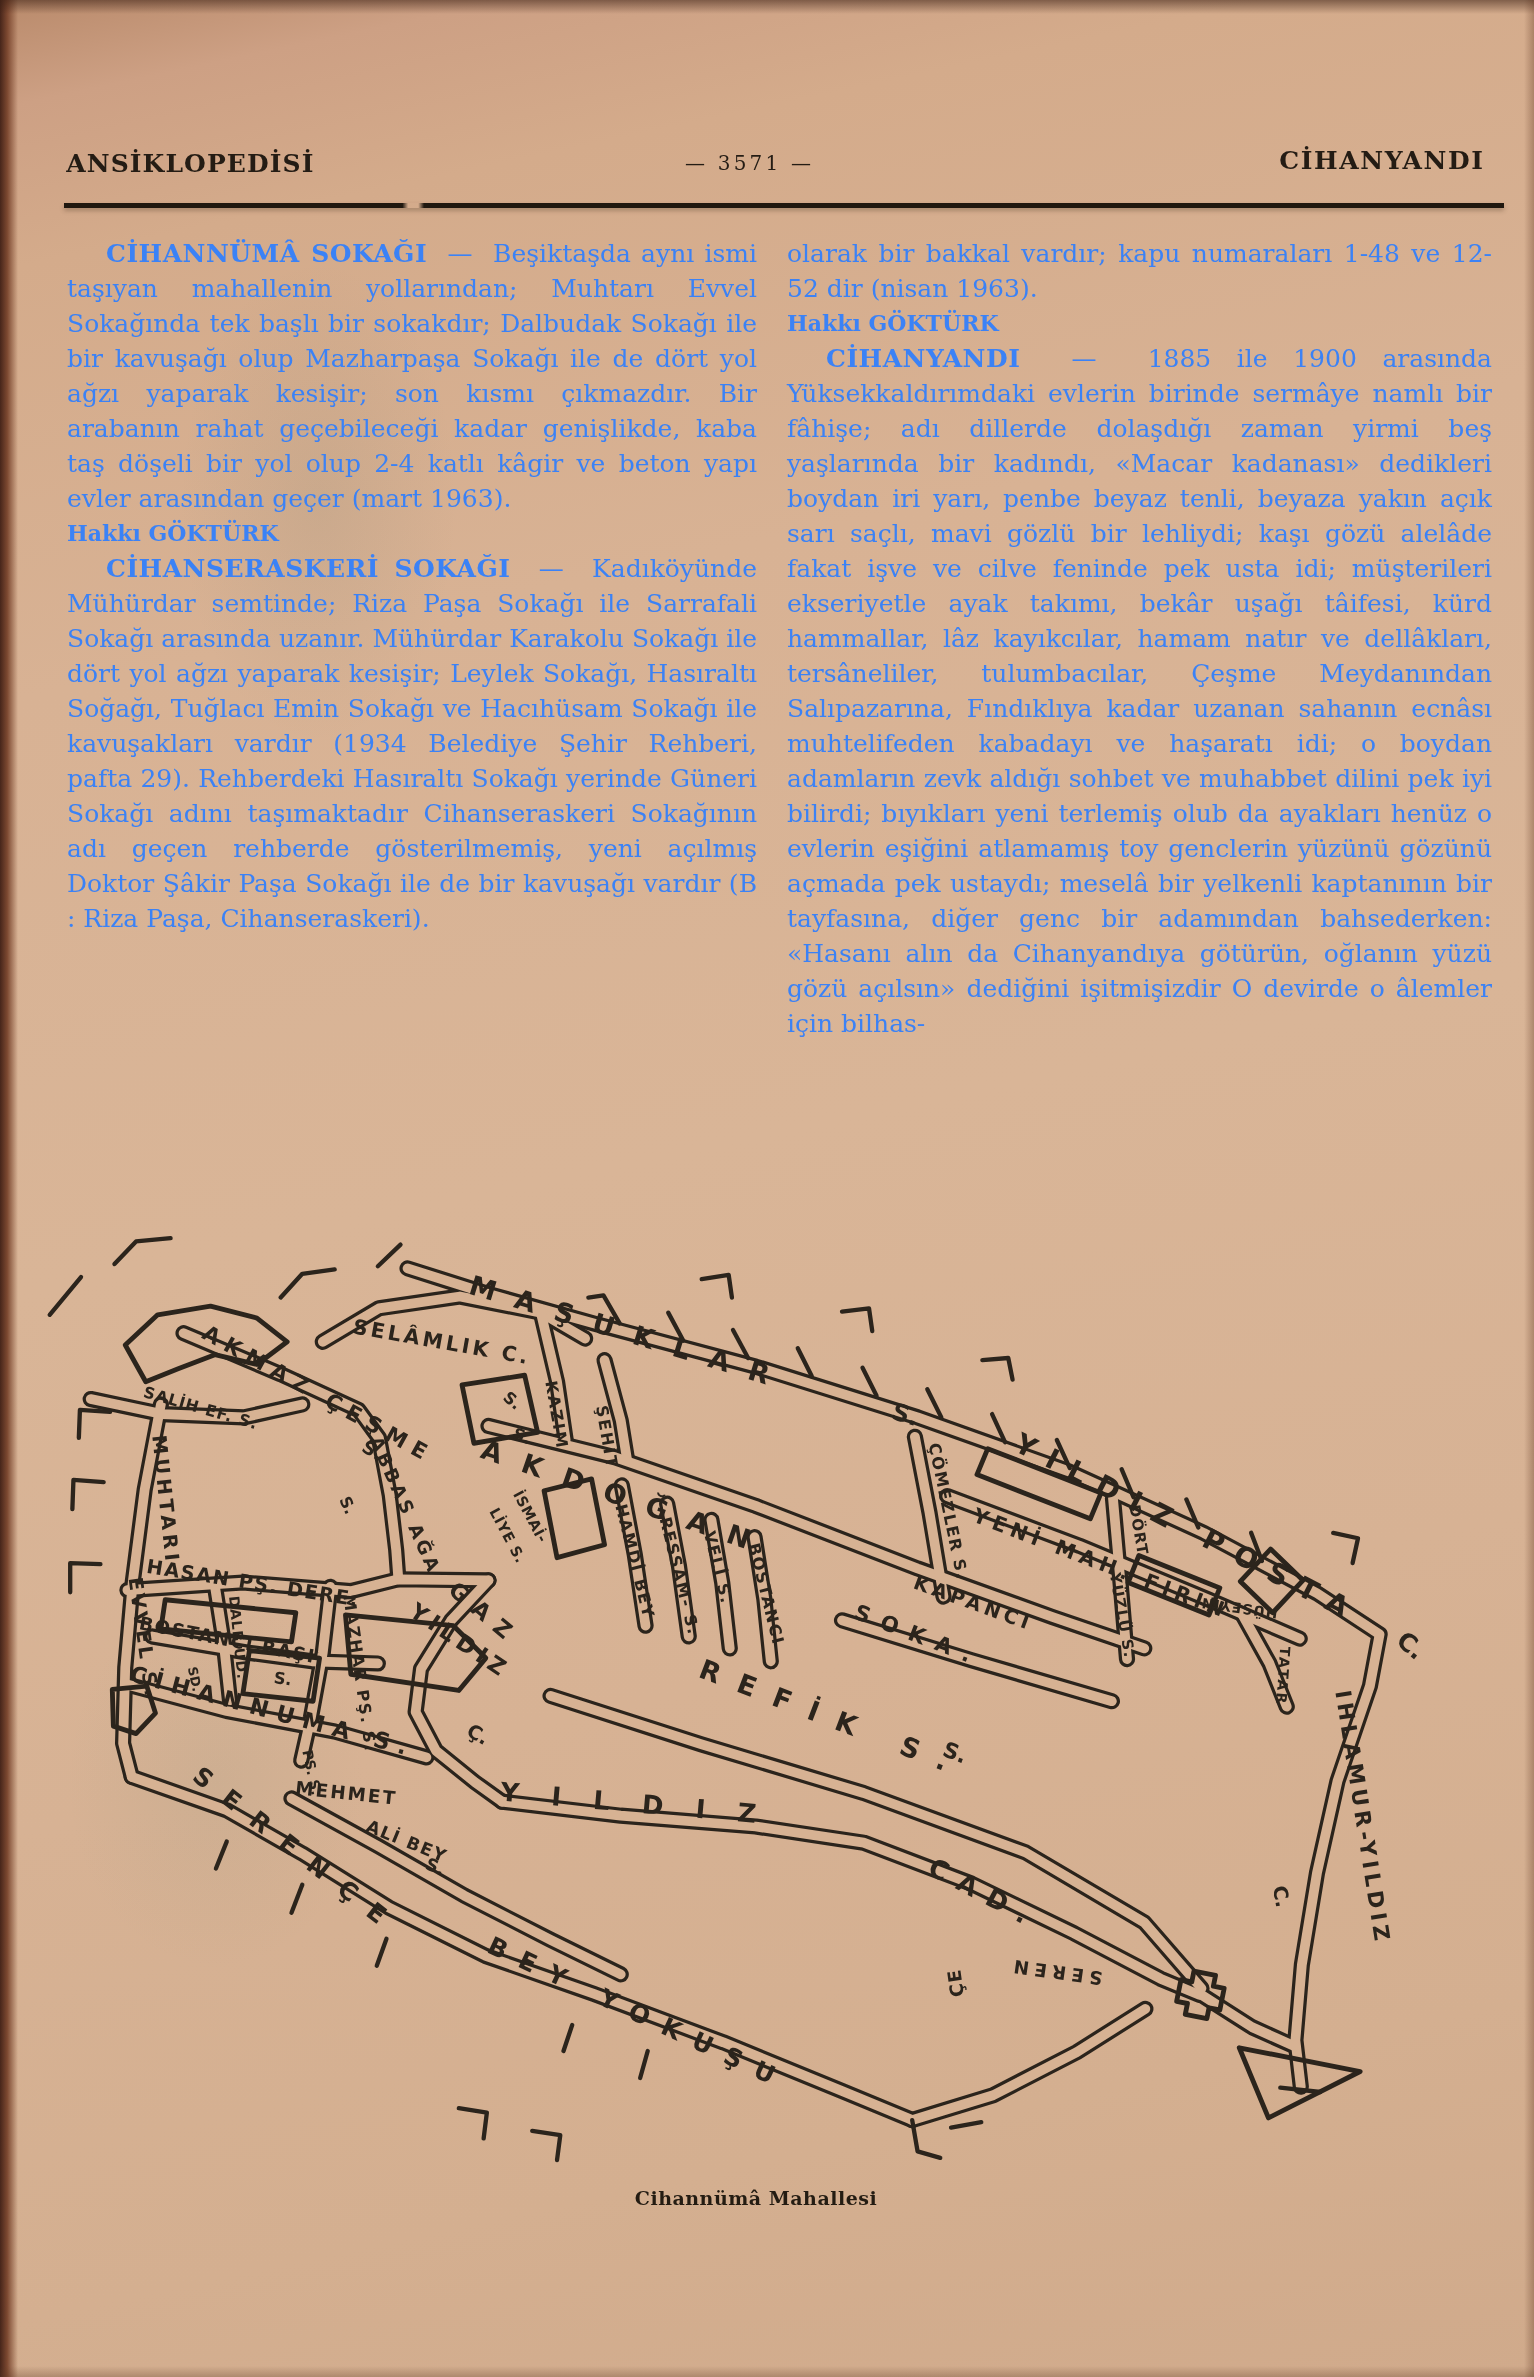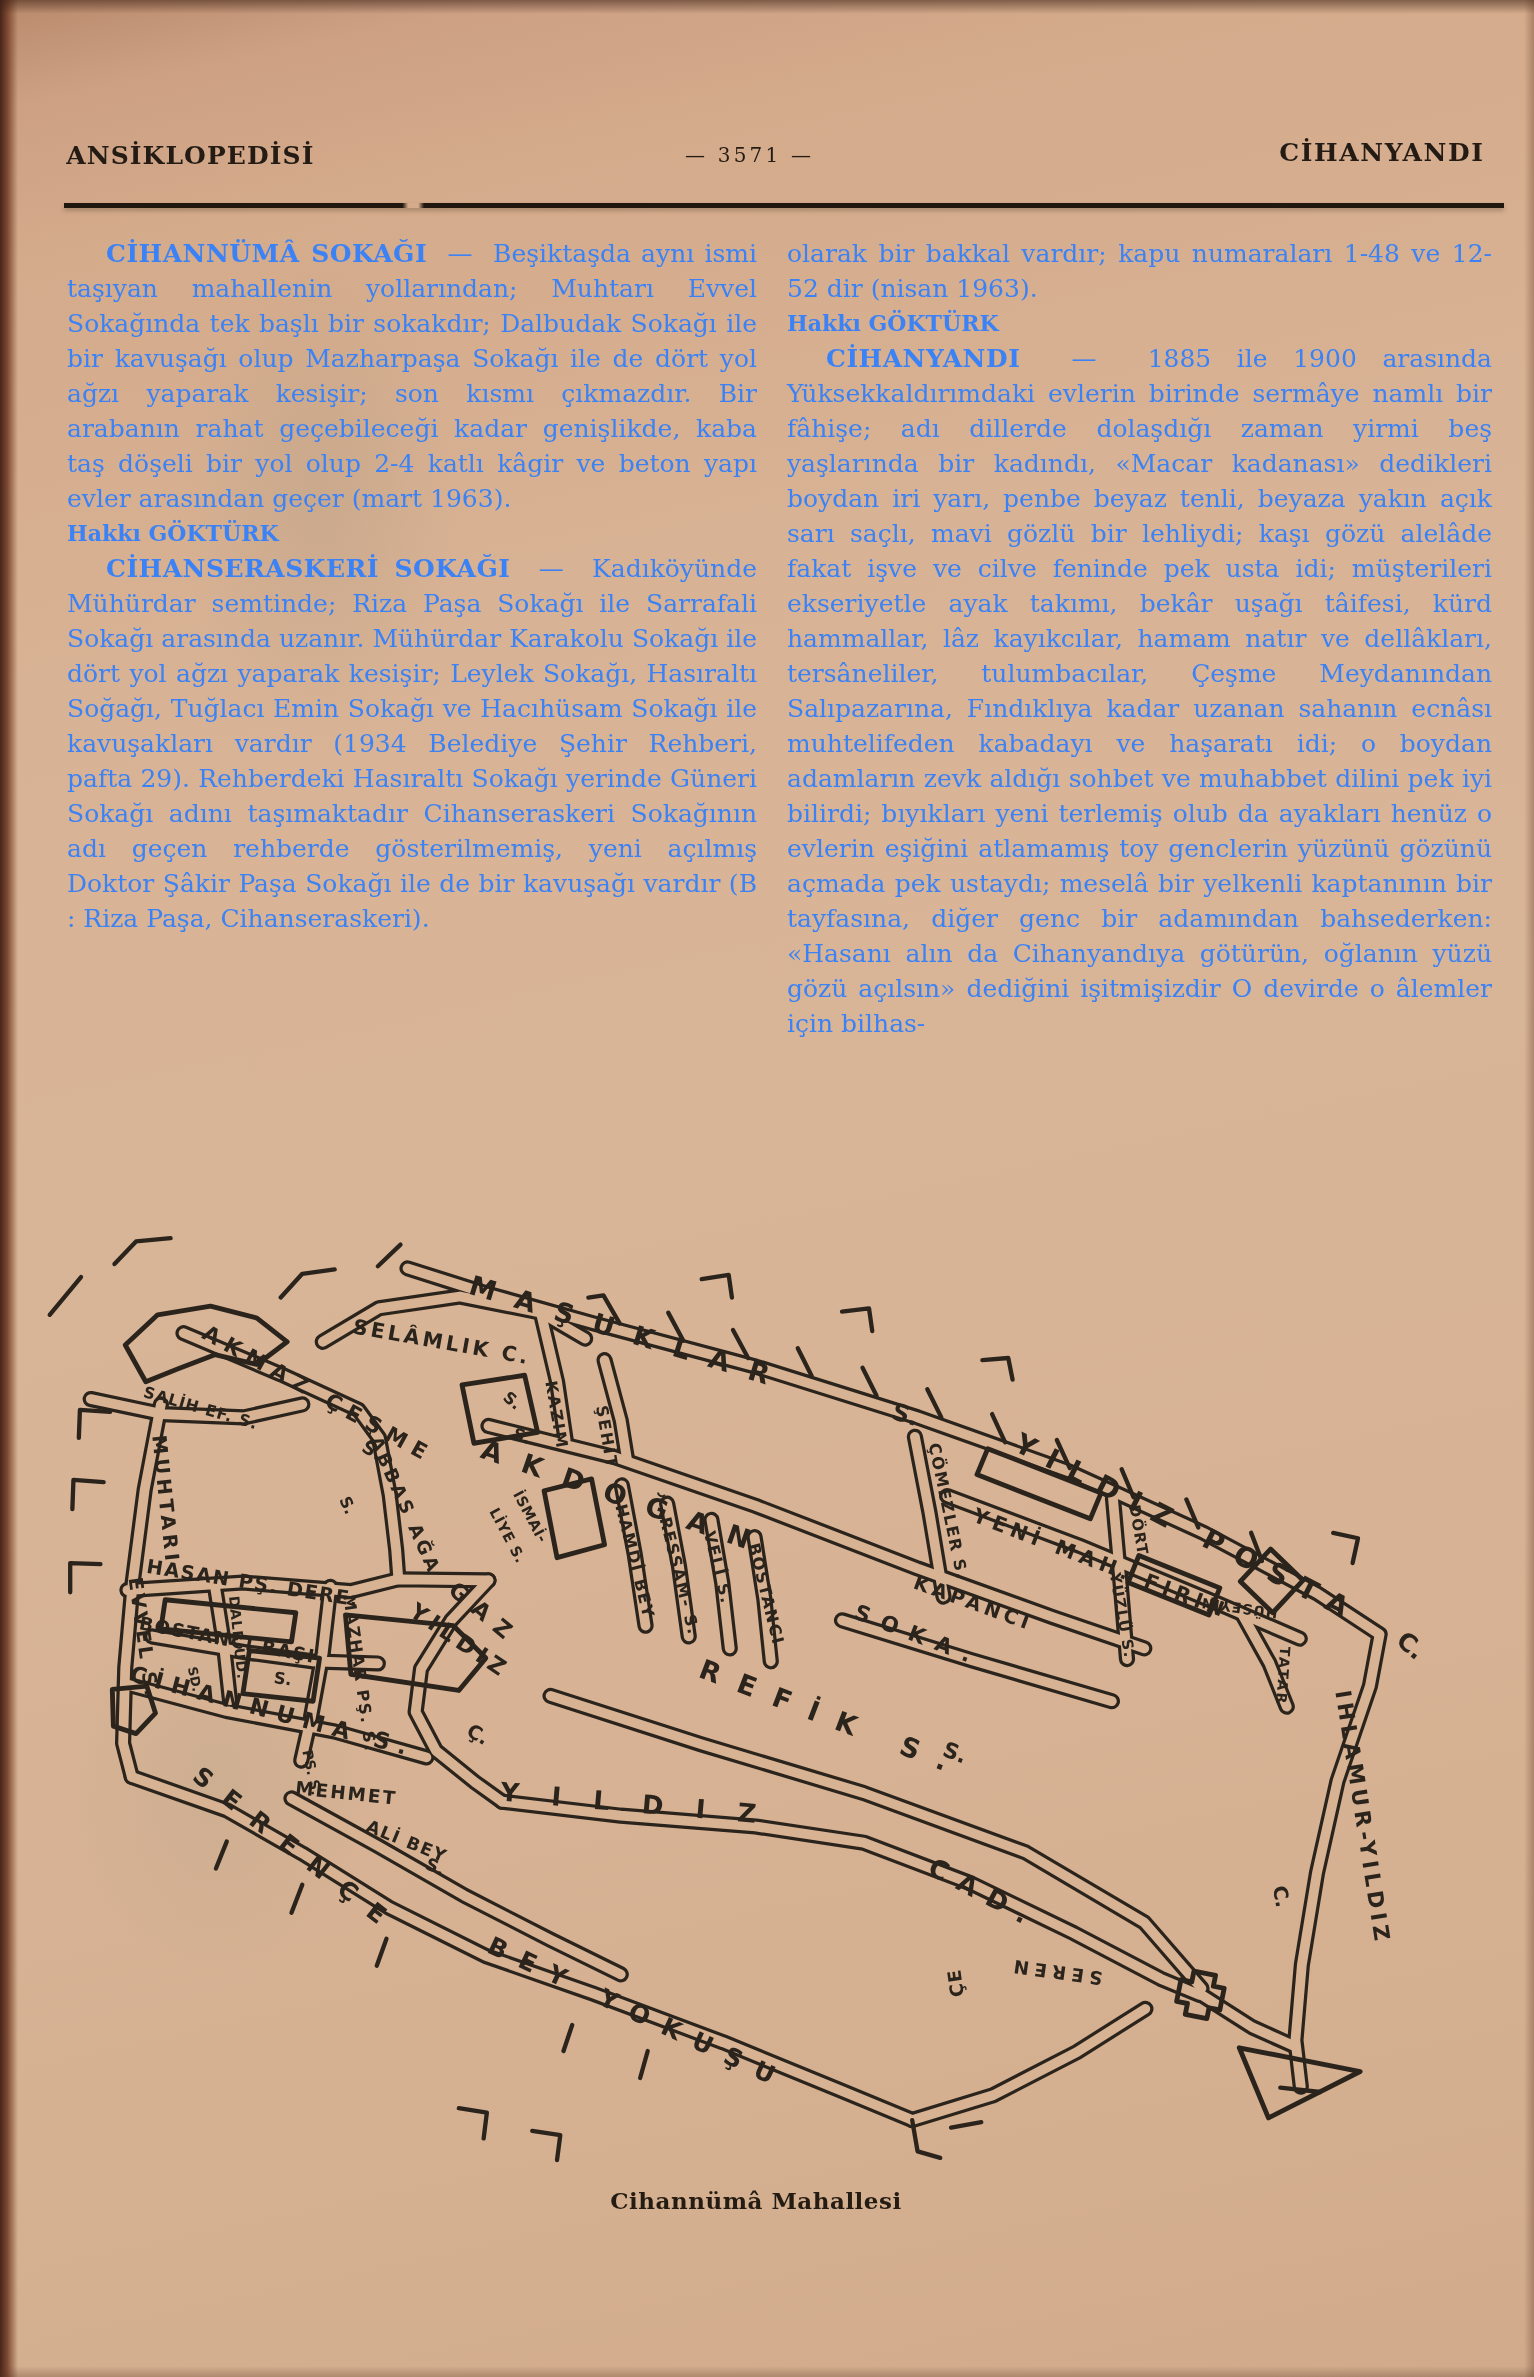--- a/index.html
+++ b/index.html
@@ -13,41 +13,41 @@
     background:linear-gradient(to bottom,rgba(60,32,20,.55),rgba(60,32,20,0));}
   .edge-right{position:absolute;right:0;top:0;width:9.7px;height:100%;
     background:linear-gradient(to left,rgba(90,50,30,.35),rgba(90,50,30,0));}
   .edge-bottom{position:absolute;left:0;bottom:0;width:100%;height:10.8px;
     background:linear-gradient(to top,rgba(90,55,35,.30),rgba(90,55,35,0));}
   .stain1{position:absolute;left:65px;top:1593px;width:302px;height:378px;border-radius:50%;
     background:radial-gradient(ellipse at center,rgba(120,140,120,.10),rgba(120,140,120,0) 70%);}
   .stain2{position:absolute;left:178px;top:259px;width:281px;height:486px;border-radius:50%;
     background:radial-gradient(ellipse at center,rgba(110,120,105,.12),rgba(110,120,105,0) 70%);}
 
-  .hdr{position:absolute;top:138px;left:64px;right:44px;height:38px;color:#241c14;text-decoration:underline;}
+  .hdr{position:absolute;top:146px;left:64px;right:44px;height:38px;color:#241c14;text-decoration:underline;}
   .hdr .jname{position:absolute;left:2.2px;top:3.2px;font-size:25px;font-weight:700;letter-spacing:1.1px;}
   .hdr .pnum{position:absolute;left:621px;top:5.4px;font-size:20px;letter-spacing:3.2px;}
   .hdr .atitle{position:absolute;right:5.4px;top:0px;font-size:25px;font-weight:700;letter-spacing:1.6px;}
   .rule{position:absolute;top:203px;left:64px;width:1440px;height:5.4px;
     background:linear-gradient(to right,#20180f 0%,#20180f 23.5%,rgba(32,24,15,0) 23.9%,rgba(32,24,15,0) 24.6%,#20180f 25%,#20180f 100%);
     box-shadow:0 2.7px 4.3px rgba(80,60,40,.35);}
 
   .col{position:absolute;top:236px;color:#3b82f6;font-size:25px;line-height:35px;text-align:justify;}
   .col-l{left:67px;width:690px;}
   .col-r{left:787px;width:705px;}
   .col p{margin:0;padding:0;text-indent:39px;}
   .col p.cont{text-indent:0;}
   .etitle{font-weight:700;letter-spacing:0.5px;}
   .byline{font-weight:700;font-size:22px;padding-right:30px;text-indent:0 !important;}
 
   .map-svg{position:absolute;left:0;top:0;width:1534px;height:2377px;}
   .map-svg text{font-family:"DejaVu Sans","Liberation Sans",sans-serif;font-weight:700;fill:#2b241c;}
 
   .caption{position:absolute;top:2187px;left:0;width:1512px;text-align:center;color:#241c12;}
-  .caption .c1{font-size:23px;font-weight:700;letter-spacing:0.5px;}
+  .caption .c1{font-size:19px;font-weight:700;letter-spacing:0.5px;}
   .caption .c2{font-size:21.6px;font-weight:700;margin-top:7.6px;letter-spacing:2.2px;}
 </style>
 </head>
 <body>
 
 <div class="edge-left"></div>
 <div class="edge-top"></div>
 <div class="edge-right"></div>
 <div class="edge-bottom"></div>
 <div class="stain1"></div>

